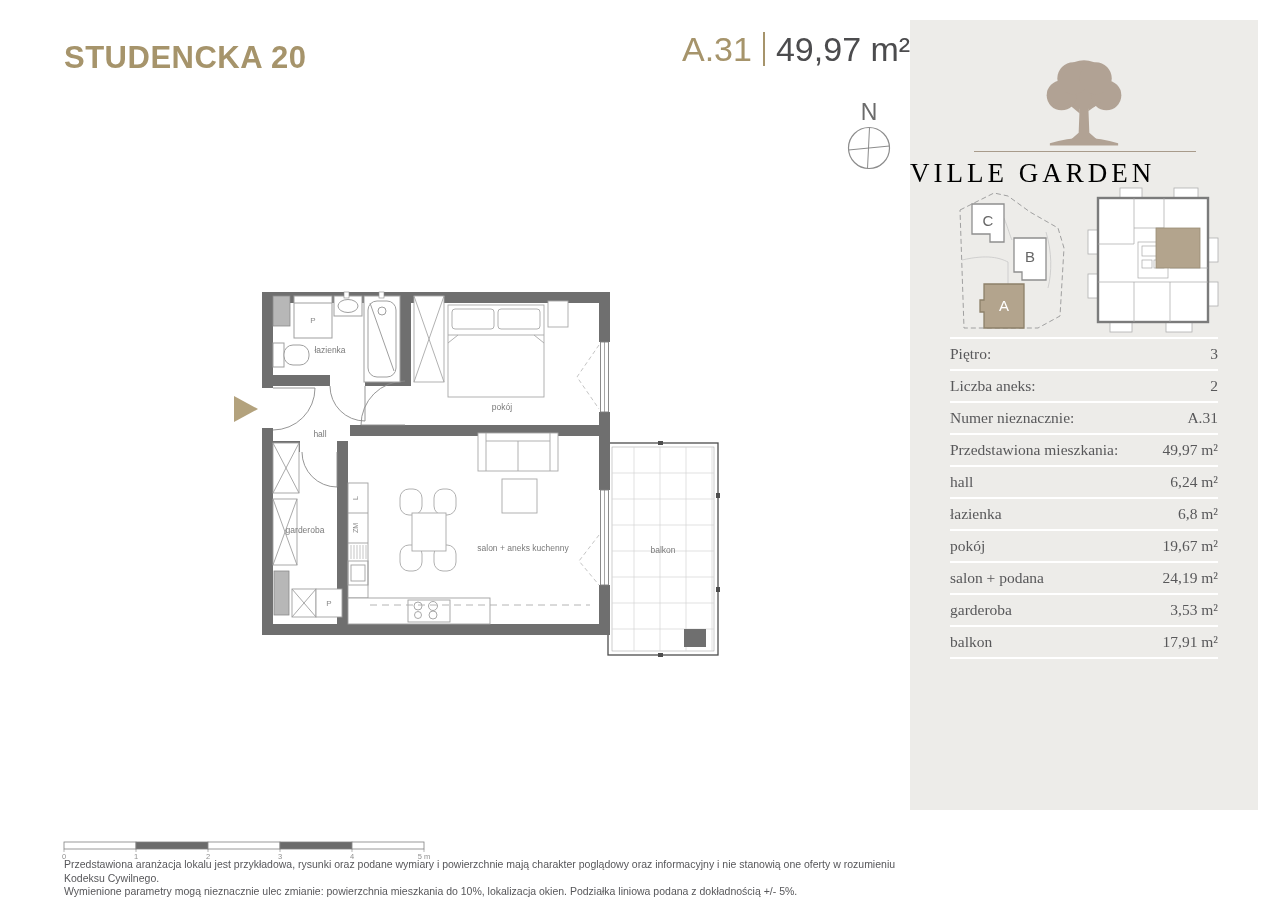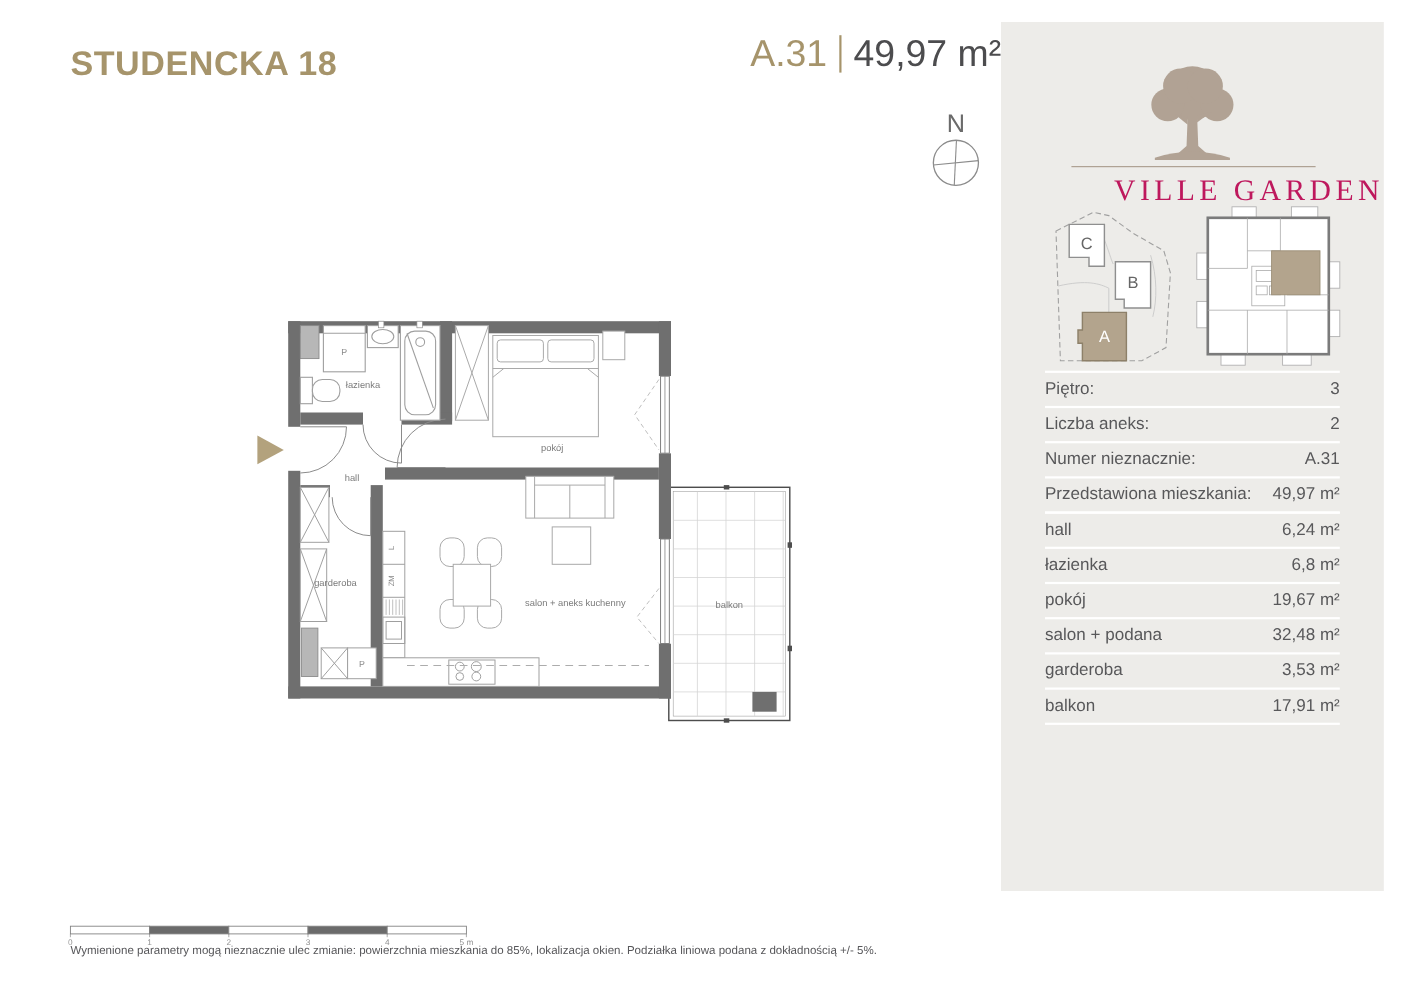--- a/index.html
+++ b/index.html
@@ -15,45 +15,45 @@
   .unit-area{font-size:34px;color:#4C4C4E;}
   
   .compass{position:absolute;left:845px;top:100px;width:48px;text-align:center;}
   .compass-n{font-size:23px;color:#6B6B6B;line-height:24px;}
   
   .sidebar{position:absolute;left:910px;top:20px;width:348px;height:790px;
            background:#EDECE9;}
   .logo-line{position:absolute;left:64px;top:131px;width:222px;height:1px;
              background:#A89B8B;}
   .logo-tree{position:absolute;left:119px;top:38px;}
-  .brand{position:absolute;left:0;top:138px;width:100%;text-align:right;
+  .brand{position:absolute;left:0;top:138px;width:100%;text-align:left;
          font-family:"Liberation Serif",serif;font-size:27px;letter-spacing:4px;
-         color:#be185d;}
+         color:#000000;}
   .site-plan{position:absolute;left:40px;top:168px;}
   .bldg-plan{position:absolute;left:176px;top:166px;}
-  .tbl{position:absolute;left:40px;width:268px;border-top:2px solid #fff;}
+  .tbl{position:absolute;left:40px;width:268px;border-top:2px solid #fff;font-family:Liberation Serif, serif;}
   .tbl-info{top:317px;}
   .tbl-rooms{top:445px;}
   .row{height:30px;display:flex;justify-content:space-between;align-items:center;
        border-bottom:2px solid #fff;font-size:15.5px;color:#58585A;}
   .row .v{text-align:right;}
   
   .plan{position:absolute;left:230px;top:283px;}
   .plan text{font-family:"Liberation Sans",sans-serif;}
   
   .scalebar{position:absolute;left:62px;top:840px;}
   .disclaimer{position:absolute;left:64px;top:858px;width:836px;font-size:10.5px;
               line-height:13.5px;color:#57575A;}
 </style>
 </head>
 <body>
 
 <div class="page">
 
-  <div class="title">STUDENCKA 18</div>
+  <div class="title">STUDENCKA 20</div>
 
   <div class="unit-header">
     <span class="unit-id">A.31</span>
     <span class="unit-divider"></span>
     <span class="unit-area">49,97 m²</span>
   </div>
 
   <div class="compass">
     <div class="compass-n">N</div>
     <svg width="48" height="48" viewBox="0 0 48 48">
@@ -159,21 +159,21 @@
       <div class="row">
         <span>łazienka</span>
         <span class="v">6,8 m²</span>
       </div>
       <div class="row">
         <span>pokój</span>
         <span class="v">19,67 m²</span>
       </div>
       <div class="row">
         <span>salon + podana</span>
-        <span class="v">32,48 m²</span>
+        <span class="v">24,19 m²</span>
       </div>
       <div class="row">
         <span>garderoba</span>
         <span class="v">3,53 m²</span>
       </div>
       <div class="row">
         <span>balkon</span>
         <span class="v">17,91 m²</span>
       </div>
     </div>
@@ -380,16 +380,17 @@
       <text x="2" y="19" text-anchor="middle">0</text>
       <text x="74" y="19" text-anchor="middle">1</text>
       <text x="146" y="19" text-anchor="middle">2</text>
       <text x="218" y="19" text-anchor="middle">3</text>
       <text x="290" y="19" text-anchor="middle">4</text>
       <text x="362" y="19" text-anchor="middle">5 m</text>
     </g>
   </svg>
 
   <div class="disclaimer">
-    <div>Wymienione parametry mogą nieznacznie ulec zmianie: powierzchnia mieszkania do 85%, lokalizacja okien. Podziałka liniowa podana z dokładnością +/- 5%.</div>
+    <div>Przedstawiona aranżacja lokalu jest przykładowa, rysunki oraz podane wymiary i powierzchnie mają charakter poglądowy oraz informacyjny i nie stanowią one oferty w rozumieniu Kodeksu Cywilnego.</div>
+    <div>Wymienione parametry mogą nieznacznie ulec zmianie: powierzchnia mieszkania do 10%, lokalizacja okien. Podziałka liniowa podana z dokładnością +/- 5%.</div>
   </div>
 
 </div>
 
 </body></html>

